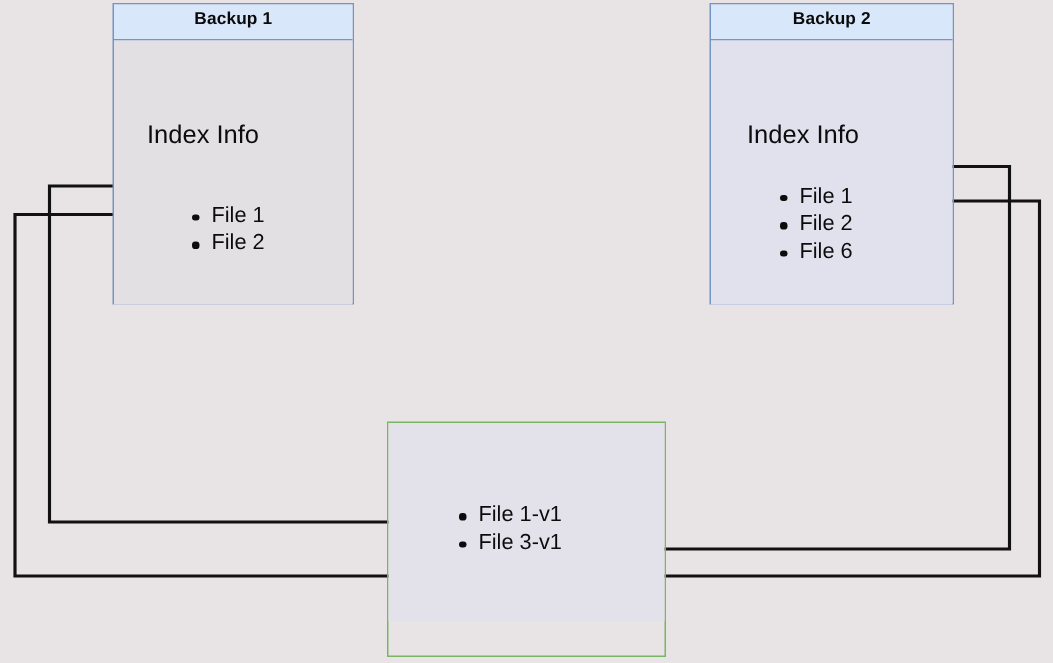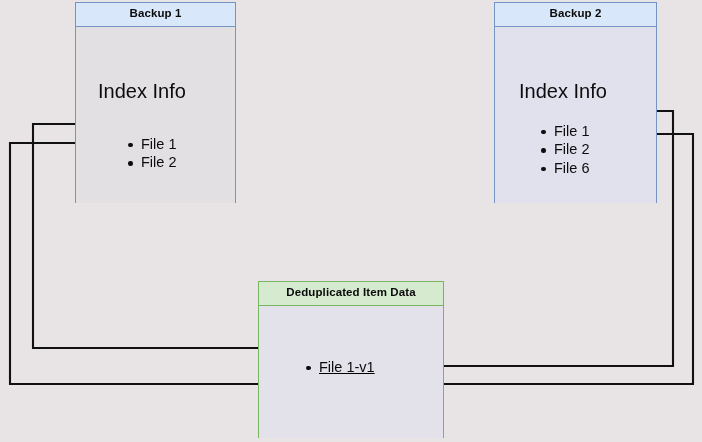--- a/index.html
+++ b/index.html
@@ -63,21 +63,21 @@
     border: 1.6px solid #7ab563;
   }
   .node.dedup .node-header {
     background: #d6ead0;
     border-bottom: 1.6px solid #7ab563;
   }
   .node.dedup .node-body { background: #e3e1ea; }
 
   .index-label {
     position: absolute;
-    font-size: 20px;
+    font-size: 17px;
     color: #0c0c0c;
     white-space: nowrap;
   }
   ul.file-list {
     position: absolute;
     margin: 0;
     padding: 0;
     list-style: none;
   }
   ul.file-list li {
@@ -124,34 +124,34 @@
     <div class="node-header">Backup 1</div>
     <div class="node-body" style="height:176px;">
       <div class="index-label" style="left:22px; top:53px;">Index Info</div>
       <ul class="file-list" style="left:50px; top:108px;">
         <li>File 1</li>
         <li>File 2</li>
       </ul>
     </div>
   </div>
 
-  <div class="node backup backup-2" style="left:473px; top:2px; width:163px; height:201px;margin-left:21px;">
+  <div class="node backup backup-2" style="left:473px; top:2px; width:163px; height:201px;">
     <div class="node-header">Backup 2</div>
     <div class="node-body" style="height:176px;">
       <div class="index-label" style="left:24px; top:53px;">Index Info</div>
       <ul class="file-list" style="left:44px; top:95px;">
         <li>File 1</li>
         <li>File 2</li>
         <li>File 6</li>
       </ul>
     </div>
   </div>
 
   <div class="node dedup" style="left:258px; top:281px; width:186px; height:157px;">
-    <div class="node-header">Deduplicated Item Data</div>
     <div class="node-body" style="height:132px;">
-      <ul class="file-list" style="left:45px; top:52px;text-decoration:underline;">
+      <ul class="file-list" style="left:45px; top:52px;">
         <li>File 1-v1</li>
+        <li>File 3-v1</li>
       </ul>
     </div>
   </div>
 
 </div>
 
 </body></html>

